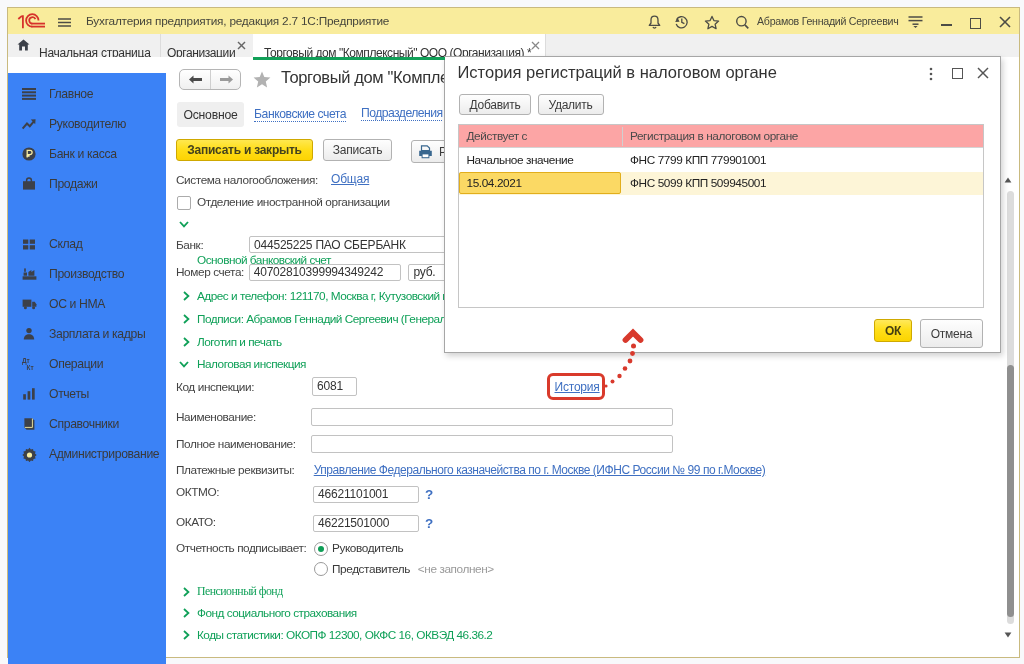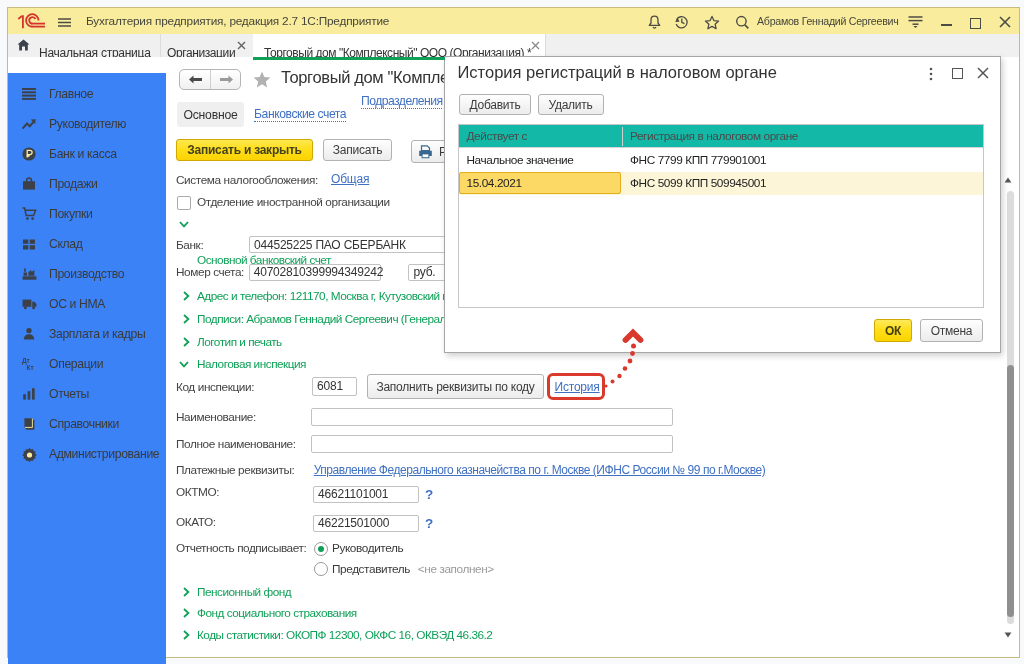--- a/index.html
+++ b/index.html
@@ -154,30 +154,20 @@
         </div>
    <div class="side-item" style="top:101px;">
           <span class="ic">
             <svg width="14" height="14" viewBox="0 0 14 14">
               <path d="M1 4.2 H13 V12.6 H1 Z" fill="#3c4049"></path>
               <path d="M4.6 6.5 V3.4 A2.4 2.4 0 0 1 9.4 3.4 V6.5" fill="none" stroke="#3c4049" stroke-width="1.5"></path>
             </svg>
           </span>
           <span class="tx">Продажи</span>
         </div>
-   <div class="side-item" style="top:131px;">
-          <span class="ic">
-            <svg width="15" height="14" viewBox="0 0 15 14">
-              <path d="M0.5 1 H2.6 L4.2 8.6 H11.6 L13.6 3.2 H3.4" fill="none" stroke="#3c4049" stroke-width="1.5"></path>
-              <circle cx="5.4" cy="11.6" r="1.4" fill="#3c4049"></circle>
-              <circle cx="10.6" cy="11.6" r="1.4" fill="#3c4049"></circle>
-            </svg>
-          </span>
-          <span class="tx">Покупки</span>
-        </div>
    <div class="side-item" style="top:191px;">
           <span class="ic">
             <svg width="15" height="14" viewBox="0 0 15 14">
               <g fill="#3c4049">
                 <rect x="0.6" y="9.3" width="13.8" height="3.4"></rect>
                 <rect x="1.6" y="5.5" width="3.4" height="3.2"></rect>
                 <path d="M6.4 8.7 V5.0 L9.4 3.0 V5.0 L12.4 3.0 V8.7 Z"></path>
                 <rect x="2.2" y="1.4" width="1.6" height="3.4"></rect>
               </g>
             </svg>
@@ -276,21 +266,21 @@
    </div>
    <svg style="position:absolute;left:87px;top:14px;" width="18" height="17" viewBox="0 0 18 17">
           <path d="M9 0.5 L11.3 6 L17.4 6.6 L12.8 10.6 L14.1 16.4 L9 13.3 L3.9 16.4 L5.2 10.6 L0.6 6.6 L6.7 6 Z" fill="#b2b2b2"></path>
         </svg>
    <div class="abs" style="left:115px;top:11px;font-size:16.5px;letter-spacing:-0.35px;color:#333;white-space:nowrap;">Торговый дом "Комплексный" ООО (Организация)</div>
 
    <div class="abs" style="left:11px;top:45px;width:67px;height:25px;background:#efefef;border-radius:3px;display:flex;align-items:center;justify-content:center;font-size:12.2px;letter-spacing:-0.2px;color:#333;">Основное</div>
    <div class="abs" style="left:88px;top:45px;height:25px;display:flex;align-items:center;font-size:12.2px;letter-spacing:-0.45px;">
           <span class="lnkd">Банковские счета</span>
         </div>
-   <div class="abs" style="left:195px;top:37px;height:25px;display:flex;align-items:flex-start;font-size:12.2px;letter-spacing:-0.55px;">
+   <div class="abs" style="left:195px;top:44px;height:25px;display:flex;align-items:center;font-size:12.2px;letter-spacing:-0.55px;">
           <span class="lnkd">Подразделения</span>
         </div>
 
    <div class="btn" style="left:10px;top:82px;width:137px;height:22px;background:linear-gradient(#ffe84f 0%,#ffdd17 50%,#fcd303 100%);border:1px solid #cfa800;font-weight:bold;color:#44421e;">Записать и закрыть</div>
    <div class="btn" style="left:157px;top:82px;width:69px;height:22px;">Записать</div>
    <div class="btn" style="left:245px;top:83px;width:60px;height:23px;justify-content:flex-start;padding-left:6px;">
     <svg width="15" height="14" viewBox="0 0 15 14">
             <g fill="#39678f">
               <path d="M3.5 5.5 V0.8 H9.2 L11.5 3.1 V5.5 Z" fill="none" stroke="#39678f" stroke-width="1.2"></path>
               <path d="M1.2 5.8 H13.8 V11 H11.4 V13.2 H3.6 V11 H1.2 Z"></path>
@@ -308,21 +298,21 @@
 
    <svg class="chev" style="left:13px;top:162px;" viewBox="0 0 10 10">
           <path d="M1 3 L5 7.4 L9 3" fill="none" stroke="#0fa058" stroke-width="1.8"></path>
         </svg>
    <div class="grn" style="left:31px;top:160px;margin-top:36px;">Основной банковский счет</div>
 
    <div class="lbl" style="left:10px;top:181px;">Банк:</div>
    <div class="inp" style="left:83px;top:179px;width:471px;height:17px;">044525225 ПАО СБЕРБАНК</div>
 
    <div class="lbl" style="left:10px;top:208px;">Номер счета:</div>
-   <div class="inp" style="left:82.7px;top:206.5px;width:132px;height:17.5px;">40702810399994349242</div>
+   <div class="inp" style="left:82.7px;top:206.5px;width:152px;height:17.5px;">40702810399994349242</div>
    <div class="inp" style="left:242.4px;top:206.5px;width:62px;height:17.5px;">руб.</div>
 
    <svg class="chev" style="left:15px;top:234.3px;" viewBox="0 0 10 10">
           <path d="M3 1 L7.4 5 L3 9" fill="none" stroke="#0fa058" stroke-width="1.8"></path>
         </svg>
    <div class="grn" style="left:31px;top:232.3px;">Адрес и телефон: 121170, Москва г, Кутузовский проспект</div>
    <svg class="chev" style="left:15px;top:256.8px;" viewBox="0 0 10 10">
           <path d="M3 1 L7.4 5 L3 9" fill="none" stroke="#0fa058" stroke-width="1.8"></path>
         </svg>
    <div class="grn" style="left:31px;top:254.8px;">Подписи: Абрамов Геннадий Сергеевич (Генеральный директор)</div>
@@ -330,21 +320,20 @@
           <path d="M3 1 L7.4 5 L3 9" fill="none" stroke="#0fa058" stroke-width="1.8"></path>
         </svg>
    <div class="grn" style="left:31px;top:278.3px;">Логотип и печать</div>
    <svg class="chev" style="left:13px;top:302px;" viewBox="0 0 10 10">
           <path d="M1 3 L5 7.4 L9 3" fill="none" stroke="#0fa058" stroke-width="1.8"></path>
         </svg>
    <div class="grn" style="left:31px;top:300px;">Налоговая инспекция</div>
 
    <div class="lbl" style="left:10px;top:322.5px;">Код инспекции:</div>
    <div class="inp" style="left:146px;top:320px;width:45px;height:18.5px;">6081</div>
-   <div class="btn" style="left:201px;top:317px;width:177px;height:25px;">Заполнить реквизиты по коду</div>
    <div class="abs" style="left:381px;top:315.5px;width:58px;height:27px;border:3px solid #d93a2b;border-radius:6px;box-sizing:border-box;"></div>
    <div class="abs" style="left:388.5px;top:323px;font-size:12px;letter-spacing:-0.2px;"><span class="lnk">История</span></div>
 
    <div class="lbl" style="left:10px;top:353px;">Наименование:</div>
    <div class="inp" style="left:145px;top:350.5px;width:362px;height:18px;"></div>
 
    <div class="lbl" style="left:10px;top:379.5px;">Полное наименование:</div>
    <div class="inp" style="left:145px;top:377.5px;width:362px;height:18px;"></div>
 
    <div class="lbl" style="left:10px;top:406px;">Платежные реквизиты:</div>
@@ -363,21 +352,21 @@
           <div class="abs" style="left:3px;top:3px;width:6px;height:6px;border-radius:50%;background:#0e9e56;"></div>
         </div>
    <div class="lbl" style="left:166px;top:483.5px;color:#3a3a3a;">Руководитель</div>
    <div class="abs" style="left:147.5px;top:504.5px;width:12px;height:12px;border:1px solid #9a9a9a;border-radius:50%;background:#fff;"></div>
    <div class="lbl" style="left:166px;top:504.5px;color:#3a3a3a;">Представитель</div>
    <div class="lbl" style="left:251.8px;top:504.5px;color:#9a9a9a;">&lt;не заполнен&gt;</div>
 
    <svg class="chev" style="left:15px;top:529.6px;" viewBox="0 0 10 10">
           <path d="M3 1 L7.4 5 L3 9" fill="none" stroke="#0fa058" stroke-width="1.8"></path>
         </svg>
-   <div class="grn" style="left:31px;top:527.6px;">Пенсионный фонд</div>
+   <div class="grn" style="left:31px;top:527.6px;font-family:Liberation Serif, serif;">Пенсионный фонд</div>
    <svg class="chev" style="left:15px;top:550.8px;" viewBox="0 0 10 10">
           <path d="M3 1 L7.4 5 L3 9" fill="none" stroke="#0fa058" stroke-width="1.8"></path>
         </svg>
    <div class="grn" style="left:31px;top:548.8px;">Фонд социального страхования</div>
    <svg class="chev" style="left:15px;top:572.8px;" viewBox="0 0 10 10">
           <path d="M3 1 L7.4 5 L3 9" fill="none" stroke="#0fa058" stroke-width="1.8"></path>
         </svg>
    <div class="grn" style="left:31px;top:570.8px;">Коды статистики: ОКОПФ 12300, ОКФС 16, ОКВЭД 46.36.2</div>
 
    <svg class="abs" style="left:838px;top:120px;" width="8" height="6" viewBox="0 0 8 6">
@@ -405,37 +394,37 @@
  <svg class="abs" style="left:532px;top:10px;" width="12" height="12" viewBox="0 0 12 12">
       <g stroke="#555" stroke-width="1.5">
         <path d="M1 1 L11 11"></path>
         <path d="M11 1 L1 11"></path>
       </g>
     </svg>
  <div class="btn" style="left:14px;top:37px;width:72px;height:21px;">Добавить</div>
  <div class="btn" style="left:92.5px;top:37px;width:66px;height:21px;">Удалить</div>
 
  <div class="abs" style="left:13px;top:67px;width:526px;height:184px;border:1px solid #c6c6c6;box-sizing:border-box;">
-  <div class="abs" style="left:0;top:0;width:100%;height:23px;background:#14b8a6;border-bottom:1px solid #d4d4d4;box-sizing:border-box;">
+  <div class="abs" style="left:0;top:0;width:100%;height:23px;background:#fca5a5;border-bottom:1px solid #d4d4d4;box-sizing:border-box;">
    <div class="abs" style="left:162.5px;top:2px;width:1px;height:19px;background:#d0d0d0;"></div>
    <div class="lbl" style="left:7.5px;top:4px;color:#4a4a4a;">Действует с</div>
    <div class="lbl" style="left:171px;top:4px;color:#4a4a4a;">Регистрация в налоговом органе</div>
   </div>
   <div class="abs" style="left:0;top:23px;width:100%;height:24px;">
    <div class="lbl" style="left:7.5px;top:4.5px;color:#222;">Начальное значение</div>
    <div class="lbl" style="left:171px;top:4.5px;color:#222;">ФНС 7799 КПП 779901001</div>
   </div>
   <div class="abs" style="left:0;top:47px;width:100%;height:23px;background:#fdf5d7;">
    <div class="abs" style="left:0;top:0;width:162px;height:22px;background:#fbd964;border:1.5px solid #e2ae1c;border-radius:2px;box-sizing:border-box;"></div>
    <div class="lbl" style="left:7.5px;top:4px;color:#222;">15.04.2021</div>
    <div class="lbl" style="left:171px;top:4px;color:#222;">ФНС 5099 КПП 509945001</div>
   </div>
  </div>
  <div class="btn ybtn" style="left:429px;top:262px;width:38px;height:23px;font-weight:bold;color:#443f12;">ОК</div>
- <div class="btn" style="left:475px;top:262px;width:63px;height:23px;">Отмена</div>
+ <div class="btn" style="left:475px;top:262px;width:63px;height:29px;">Отмена</div>
 </div>
 
 <svg class="abs" style="left:595px;top:325px;z-index:20;" width="55" height="70" viewBox="0 0 55 70">
  <g fill="#d8392c">
   <circle cx="11" cy="61" r="1.6"></circle>
   <circle cx="17.5" cy="56.5" r="2"></circle>
   <circle cx="24.5" cy="51" r="2.2"></circle>
   <circle cx="30" cy="43.5" r="2.3"></circle>
   <circle cx="35" cy="36" r="2.4"></circle>
   <circle cx="37.5" cy="28.5" r="2.4"></circle>

